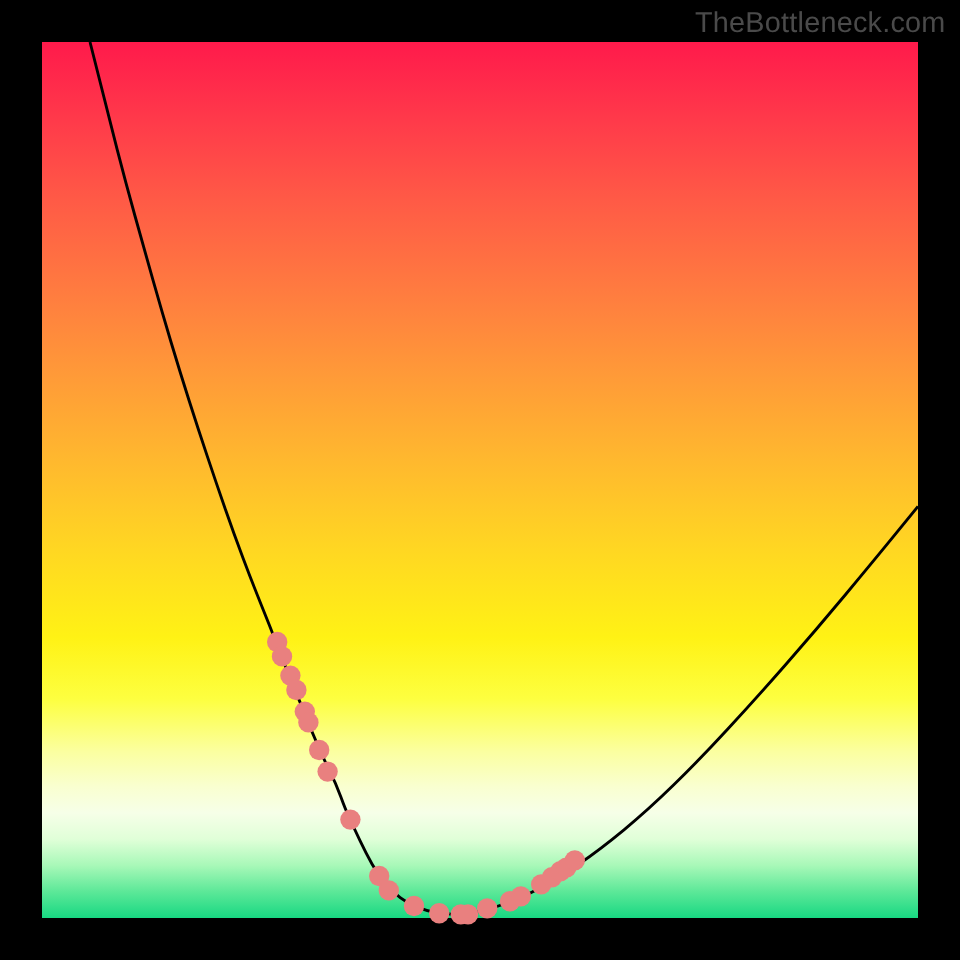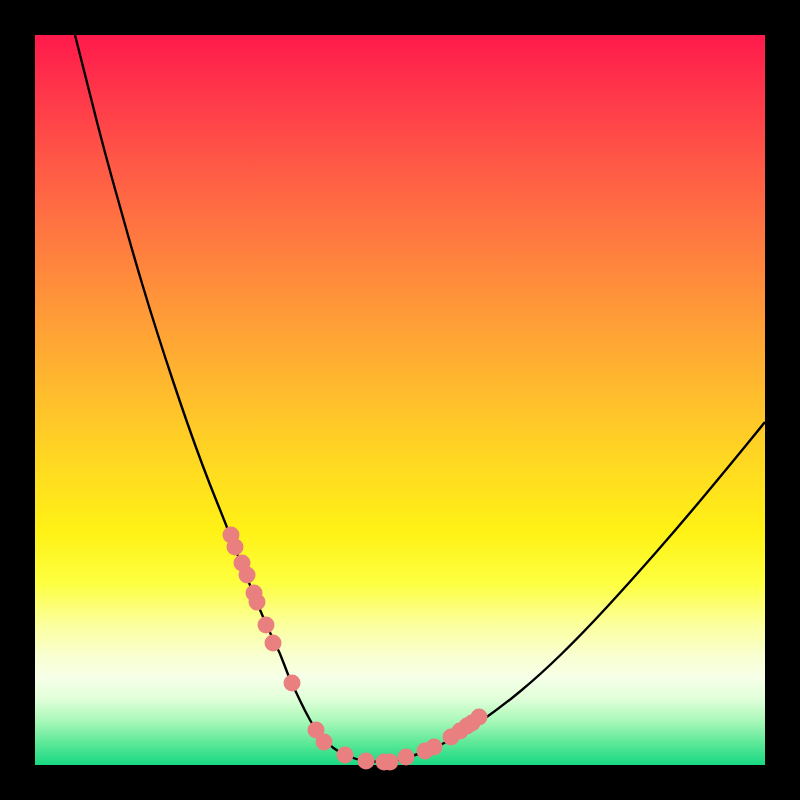--- a/index.html
+++ b/index.html
@@ -59,20 +59,21 @@
     left: 0;
     width: 730px;
     height: 730px;
     overflow: visible;
   }
 </style>
 </head>
 <body>
 
 <div class="frame">
+  <div class="watermark">TheBottleneck.com</div>
   <div class="plot">
     <svg class="curve" viewBox="0 0 730 730">
       <path id="curve-path" fill="none" stroke="#000000" stroke-width="2.4" d="M40 0 Q 55 60 62.5 89 Q 70 118 77.5 145 Q 85 172 92.5 198.5 Q 100 225 107.5 250 Q 115 275 122.5 298.5 Q 130 322 137.5 344.5 Q 145 367 152.5 388.5 Q 160 410 167.5 430 Q 175 450 182.5 468.5 Q 190 487 196.5 504 Q 203 521 209 535.5 Q 215 550 220 562.5 Q 225 575 230 586.5 Q 235 598 240 608 Q 245 618 249 629 Q 253 640 256.5 647.5 Q 260 655 265 665.5 Q 270 676 275 685 Q 280 694 286 701 Q 292 708 298.5 713 Q 305 718 312.5 721 Q 320 724 328.5 725.5 Q 337 727 346 727 Q 355 727 365 724.5 Q 375 722 387.5 717.5 Q 400 713 415 705 Q 430 697 447.5 685 Q 465 673 485 656.5 Q 505 640 526.5 619 Q 548 598 571.5 572.5 Q 595 547 620 518.5 Q 645 490 670 460 Q 695 430 712.5 408.5 L 730 387"></path>
       <g id="dots-group">
           <circle cx="196" cy="500" r="8.5" fill="#e9807f" stroke="#d66a69" stroke-width="0"></circle>
           <circle cx="200" cy="512" r="8.5" fill="#e9807f" stroke="#d66a69" stroke-width="0"></circle>
           <circle cx="207" cy="528" r="8.5" fill="#e9807f" stroke="#d66a69" stroke-width="0"></circle>
           <circle cx="212" cy="540" r="8.5" fill="#e9807f" stroke="#d66a69" stroke-width="0"></circle>
           <circle cx="219" cy="558" r="8.5" fill="#e9807f" stroke="#d66a69" stroke-width="0"></circle>
           <circle cx="222" cy="567" r="8.5" fill="#e9807f" stroke="#d66a69" stroke-width="0"></circle>

